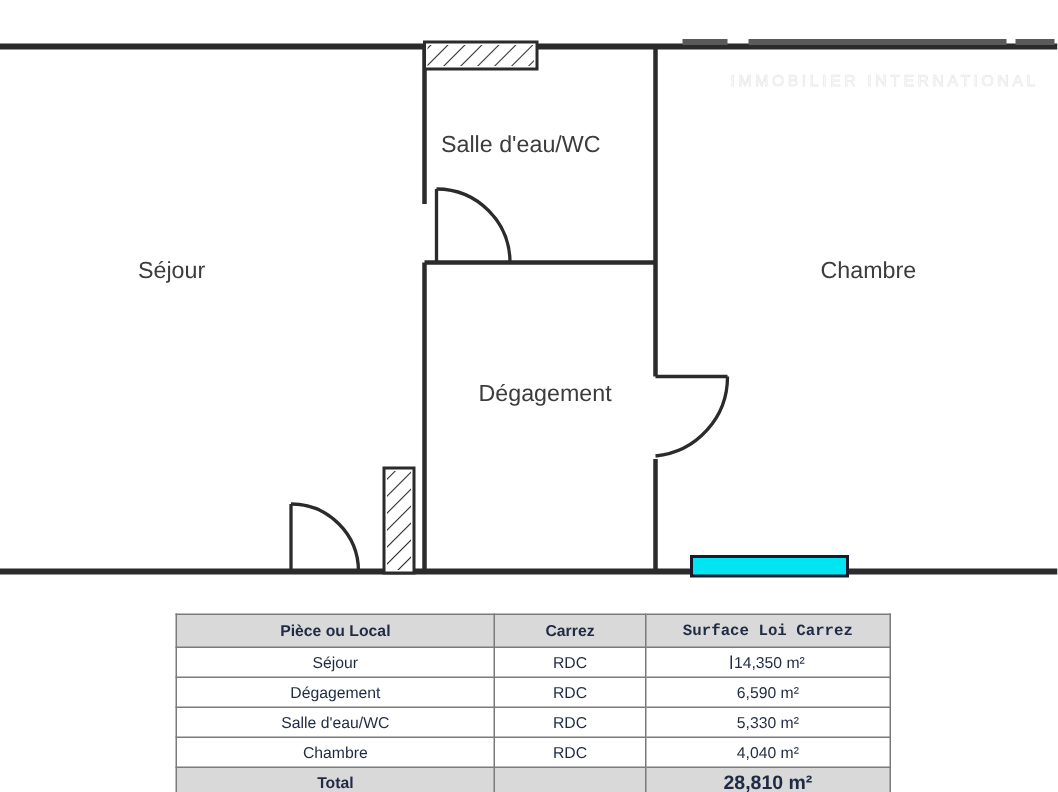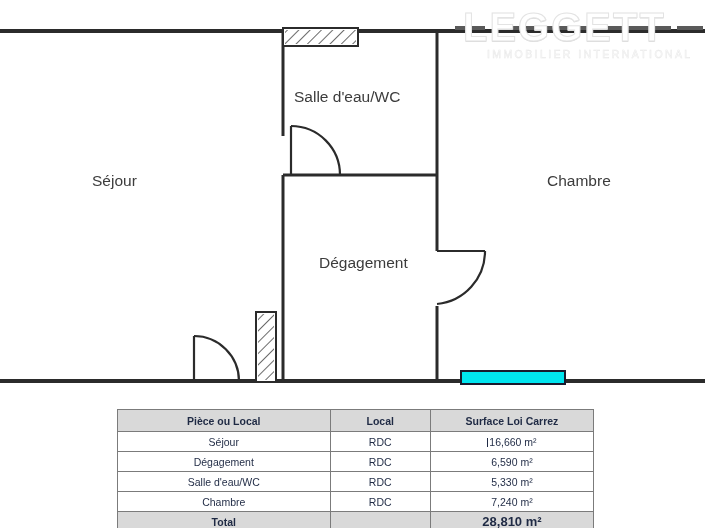--- a/index.html
+++ b/index.html
@@ -106,21 +106,21 @@
   }
   #surface-table tfoot td {
     background: #d9d9d9;
     font-weight: bold;
   }
   #surface-table tfoot td.total-value {
     font-size: 13px;
   }
   .col-room   { width: 216px; }
   .col-floor  { width: 97px;  }
-  .col-area   { width: 164px; }
+  .col-area   { width: 164px; font-family: Liberation Mono, monospace; }
   .caret {
     display: inline-block;
     width: 1px;
     height: 9px;
     background: #1f2a44;
     vertical-align: -1px;
     margin-right: 1px;
   }
 </style>
 </head>
@@ -186,52 +186,51 @@
   <div class="room-label" id="label-sejour">Séjour</div>
   <div class="room-label" id="label-salledeau">Salle d'eau/WC</div>
   <div class="room-label" id="label-degagement">Dégagement</div>
   <div class="room-label" id="label-chambre">Chambre</div>
 </div>
 
 <div id="logo">
   <div class="logo-bar left"></div>
   <div class="logo-bar mid"></div>
   <div class="logo-bar right"></div>
-  <div class="logo-word">LEGGETT</div>
   <div class="logo-sub">IMMOBILIER  INTERNATIONAL</div>
 </div>
 
 <table id="surface-table">
   <thead>
     <tr>
       <th class="col-room">Pièce ou Local</th>
-      <th class="col-floor">Local</th>
+      <th class="col-floor">Carrez</th>
       <th class="col-area">Surface Loi Carrez</th>
     </tr>
   </thead>
   <tbody>
     <tr>
       <td>Séjour</td>
       <td>RDC</td>
-      <td><span class="caret"></span><span>16,660 m²</span></td>
+      <td><span class="caret"></span><span>14,350 m²</span></td>
     </tr>
     <tr>
       <td>Dégagement</td>
       <td>RDC</td>
       <td>6,590 m²</td>
     </tr>
     <tr>
       <td>Salle d'eau/WC</td>
       <td>RDC</td>
       <td>5,330 m²</td>
     </tr>
     <tr>
       <td>Chambre</td>
       <td>RDC</td>
-      <td>7,240 m²</td>
+      <td>4,040 m²</td>
     </tr>
   </tbody>
   <tfoot>
     <tr>
       <td>Total</td>
       <td></td>
       <td class="total-value">28,810 m²</td>
     </tr>
   </tfoot>
 </table>

